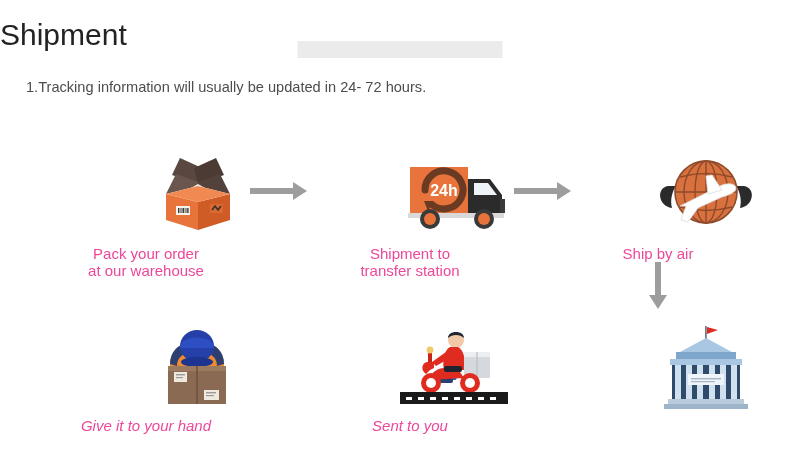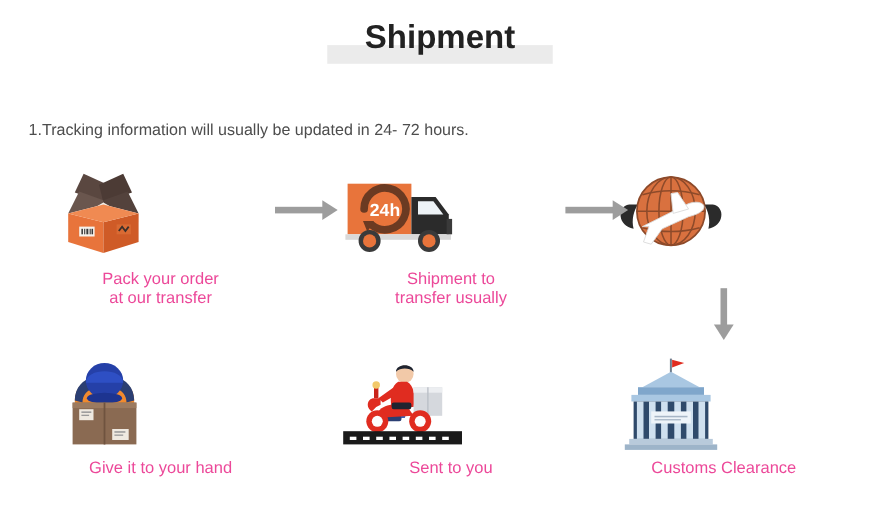--- a/index.html
+++ b/index.html
@@ -29,71 +29,69 @@
     top: 41px;
     width: 205px;
     height: 17px;
     background: #ebebeb;
   }
   .title-text {
     position: absolute;
     left: 0;
     right: 0;
     top: 18px;
-    text-align: center;
     font-size: 30px;
-    font-weight: bold;
+    font-weight: normal;
     color: #222222;
     letter-spacing: 0px;
   }
 
   
   .intro {
     position: absolute;
     left: 26px;
     top: 77px;
     width: 752px;
     font-size: 14.6px;
     line-height: 21px;
     color: #4d4d4d;
-    margin-top: 32px;
   }
   .intro-line { white-space: normal; }
 
   
   .flow {
     position: absolute;
     left: 0;
     top: 148px;
     width: 800px;
     height: 315px;
   }
   .row {
     position: absolute;
     left: 0;
     width: 800px;
     height: 140px;
   }
   .row-top { top: 0; }
-  .row-bottom { top: 172px; }
+  .row-bottom { top: 172px; font-style: italic; }
 
   .cell {
     position: absolute;
     width: 200px;
     height: 140px;
   }
   .cell-a { left: 46px; }
   .cell-b { left: 310px; }
   .cell-c { left: 558px; }
 
   .icon-box {
     height: 92px;
     display: flex;
     align-items: center;
-    justify-content: flex-start;
+    justify-content: flex-end;
   }
   .caption {
     margin-top: 6px;
     font-size: 15px;
     line-height: 16.5px;
     color: #ec4899;
     text-align: center;
   }
   .caption.left-align { text-align: center; }
 
@@ -188,21 +186,21 @@
           <rect x="32.5" y="58" width="1.8" height="5" fill="#3a3a3a"></rect>
           <rect x="35.5" y="58" width="1" height="5" fill="#3a3a3a"></rect>
           <rect x="37.2" y="58" width="1.4" height="5" fill="#3a3a3a"></rect>
 
           <rect x="60" y="54" width="13" height="9" fill="#d96a33"></rect>
           <path d="M62 60 l3 -4 l3 4 l3 -4" stroke="#3a2f2a" stroke-width="1.6" fill="none"></path>
         </svg>
       </div>
       <div class="caption">
         <div>Pack your order</div>
-        <div>at our transfer</div>
+        <div>at our warehouse</div>
       </div>
     </div>
 
     <div class="cell cell-b">
       <div class="icon-box">
         <svg width="106" height="82" viewBox="0 0 106 82">
 
           <rect x="6" y="14" width="58" height="46" fill="#e8743b"></rect>
 
           <path d="M64 26 L86 26 L98 42 L98 60 L64 60 Z" fill="#2b2b2b"></path>
@@ -218,21 +216,21 @@
           <text x="40" y="43" font-family="Liberation Sans, sans-serif" font-size="16" font-weight="bold" fill="#ffffff" text-anchor="middle">24h</text>
 
           <circle cx="26" cy="66" r="10" fill="#3a3a3a"></circle>
           <circle cx="26" cy="66" r="6" fill="#e8743b"></circle>
           <circle cx="80" cy="66" r="10" fill="#3a3a3a"></circle>
           <circle cx="80" cy="66" r="6" fill="#e8743b"></circle>
         </svg>
       </div>
       <div class="caption left-align">
         <div>Shipment to</div>
-        <div>transfer usually</div>
+        <div>transfer station</div>
       </div>
     </div>
 
     <div class="cell cell-c">
       <div class="icon-box">
         <svg width="104" height="84" viewBox="0 0 104 84">
 
           <path d="M14 34 C2 36 4 54 18 56 C16 48 18 40 22 34 Z" fill="#2b2b2b"></path>
           <path d="M90 34 C102 36 100 54 86 56 C88 48 86 40 82 34 Z" fill="#2b2b2b"></path>
 
@@ -243,20 +241,23 @@
           <ellipse cx="52" cy="40" rx="22" ry="31" fill="none" stroke="#8d4a2a" stroke-width="1.4"></ellipse>
           <line x1="52" y1="9" x2="52" y2="71" stroke="#8d4a2a" stroke-width="1.4"></line>
 
           <line x1="21" y1="40" x2="83" y2="40" stroke="#8d4a2a" stroke-width="1.4"></line>
           <path d="M26 25 Q52 18 78 25" fill="none" stroke="#8d4a2a" stroke-width="1.4"></path>
           <path d="M26 55 Q52 62 78 55" fill="none" stroke="#8d4a2a" stroke-width="1.4"></path>
 
           <path d="M26 54 L66 34 C74 30 82 32 82 36 C82 40 76 43 68 45 L44 56 L34 70 L27 68 L32 54 Z" fill="#ffffff" stroke="#d9d9d9" stroke-width="0.8"></path>
           <path d="M54 42 L52 24 L58 23 L68 38 Z" fill="#ffffff" stroke="#d9d9d9" stroke-width="0.8"></path>
         </svg>
+      </div>
+      <div class="caption">
+        <div>Ship by air</div>
       </div>
     </div>
 
     <div class="arrow-h arrow-right a1">
       <div class="shaft"></div>
         <div class="head"></div>
     </div>
     <div class="arrow-h arrow-right a2">
       <div class="shaft"></div>
         <div class="head"></div>
@@ -369,19 +370,16 @@
           </g>
 
           <rect x="34" y="52" width="36" height="11" fill="#eef4f9"></rect>
           <rect x="37" y="56" width="30" height="1.4" fill="#a7b6c6"></rect>
           <rect x="37" y="59" width="24" height="1.2" fill="#a7b6c6"></rect>
 
           <rect x="14" y="77" width="76" height="5" fill="#b8cadb"></rect>
           <rect x="10" y="82" width="84" height="5" fill="#9db4c9"></rect>
         </svg>
       </div>
-      <div class="caption">
-        <div>Customs Clearance</div>
-      </div>
     </div>
 
   </div>
 </div>
 
 </body></html>

